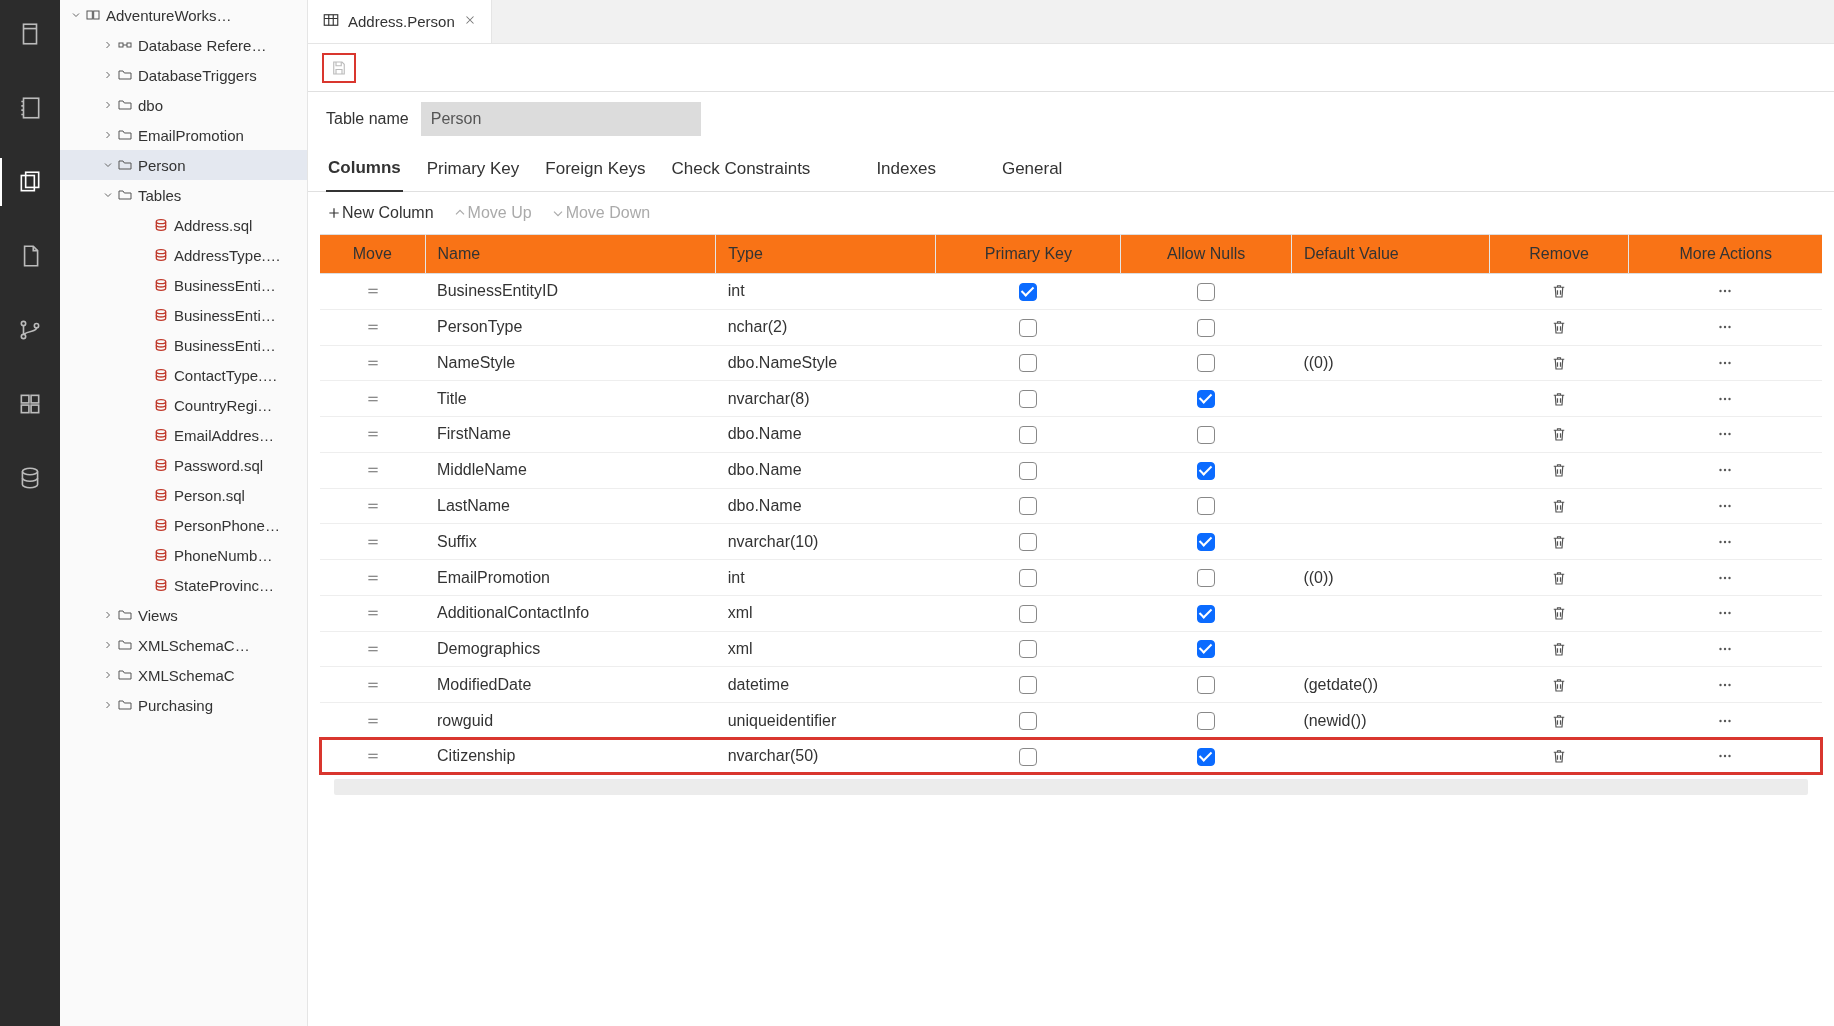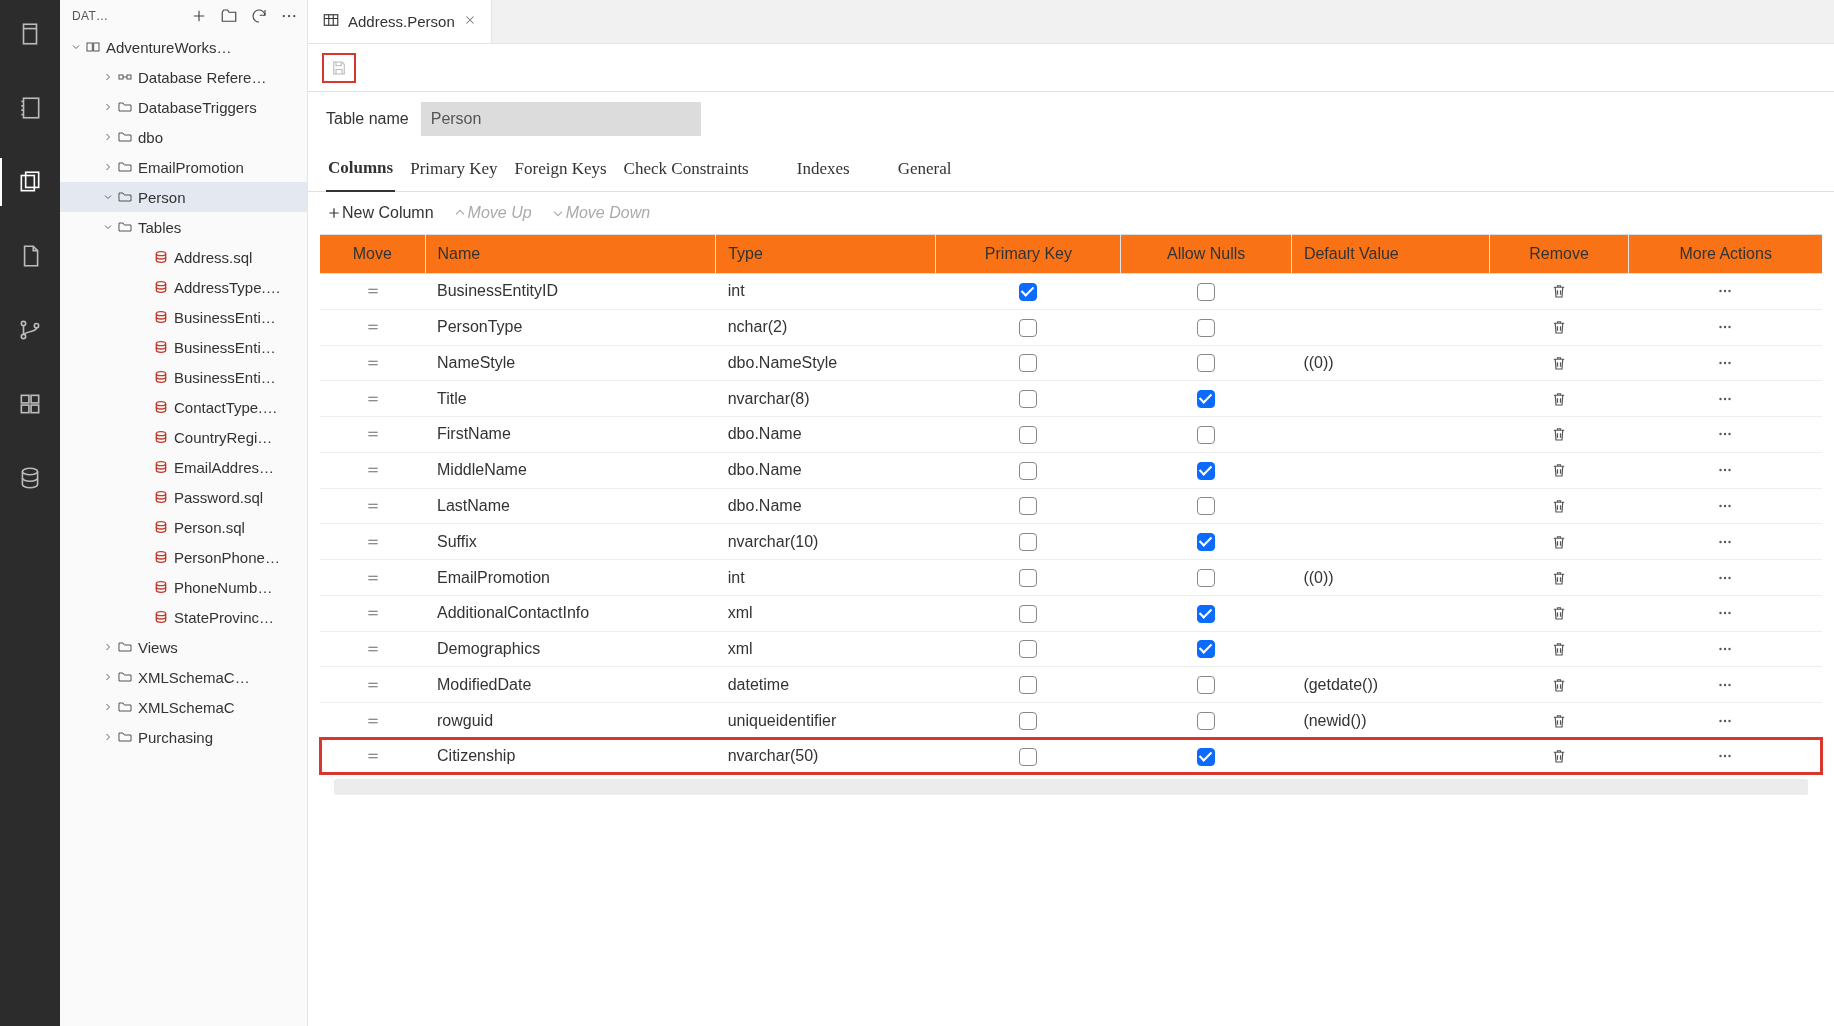--- a/index.html
+++ b/index.html
@@ -118,47 +118,46 @@
     width: 280px;
     padding: 8px 10px;
     border: none;
     background: #dcdcdc;
     font-size: 16px;
     color: #555;
   }
 
   .section-tabs {
     display: flex; align-items: center;
-    gap: 13px;
+    gap: 22px;
     padding: 6px 18px 0 18px;
     font-size: 17px;
     color: #333;
     border-bottom: 1px solid #e0e0e0;
-    font-family: Liberation Serif, serif;
   }
   .section-tab {
     padding: 6px 2px 12px 2px;
     cursor: pointer;
   }
   .section-tab.active {
     font-weight: 600;
     border-bottom: 2px solid #333;
     margin-bottom: -1px;
   }
   .section-gap { width: 18px; }
 
   .col-actions {
     display: flex; align-items: center;
     gap: 18px;
     padding: 12px 18px;
     font-size: 16px;
     color: #333;
   }
   .col-action { display: flex; align-items: center; cursor: pointer; }
-  .col-action.disabled { color: #aaa; cursor: default; font-style: italic; }
+  .col-action.disabled { color: #aaa; cursor: default; }
   .col-action svg { width: 16px; height: 16px; }
 
   
   .cols-wrap { flex: 1; overflow: auto; padding: 0 12px 0 12px; }
   table.cols {
     width: 100%;
     border-collapse: collapse;
     font-size: 16px;
   }
   table.cols th {
@@ -270,46 +269,20 @@
     <div class="activity-item">
       <svg viewBox="0 0 24 24" fill="none" stroke="currentColor" stroke-width="1.5">
         <ellipse cx="12" cy="6" rx="7" ry="3"></ellipse>
         <path d="M5 6v12c0 1.7 3.1 3 7 3s7-1.3 7-3V6"></path>
         <path d="M5 12c0 1.7 3.1 3 7 3s7-1.3 7-3"></path>
       </svg>
     </div>
   </div>
 
 <div class="explorer">
-  <div class="explorer-header">
-    <span class="title">DAT…</span>
-    <span class="hicon">
-      <svg viewBox="0 0 24 24" fill="none" stroke="currentColor" stroke-width="1.5">
-          <path d="M12 5v14M5 12h14"></path>
-        </svg>
-    </span>
-    <span class="hicon">
-      <svg viewBox="0 0 24 24" fill="none" stroke="currentColor" stroke-width="1.5">
-          <path d="M3 7l2-3h5l2 3h9v12H3z"></path>
-        </svg>
-    </span>
-    <span class="hicon">
-      <svg viewBox="0 0 24 24" fill="none" stroke="currentColor" stroke-width="1.5">
-          <path d="M20 11A8 8 0 1 0 12 20"></path>
-          <path d="M20 4v7h-7"></path>
-        </svg>
-    </span>
-    <span class="hicon">
-      <svg viewBox="0 0 24 24" fill="currentColor">
-          <circle cx="5" cy="12" r="1.5"></circle>
-          <circle cx="12" cy="12" r="1.5"></circle>
-          <circle cx="19" cy="12" r="1.5"></circle>
-        </svg>
-    </span>
-  </div>
   <div class="tree" id="tree">
       <div class="tree-row indent0">
         <span class="chev">
           <svg viewBox="0 0 24 24" fill="none" stroke="currentColor" stroke-width="2">
             <path d="M6 9l6 6 6-6"></path>
           </svg>
         </span>
         <span class="node-icon">
           <svg viewBox="0 0 24 24" fill="none" stroke="currentColor" stroke-width="1.5">
             <rect x="3" y="6" width="8" height="12"></rect>

